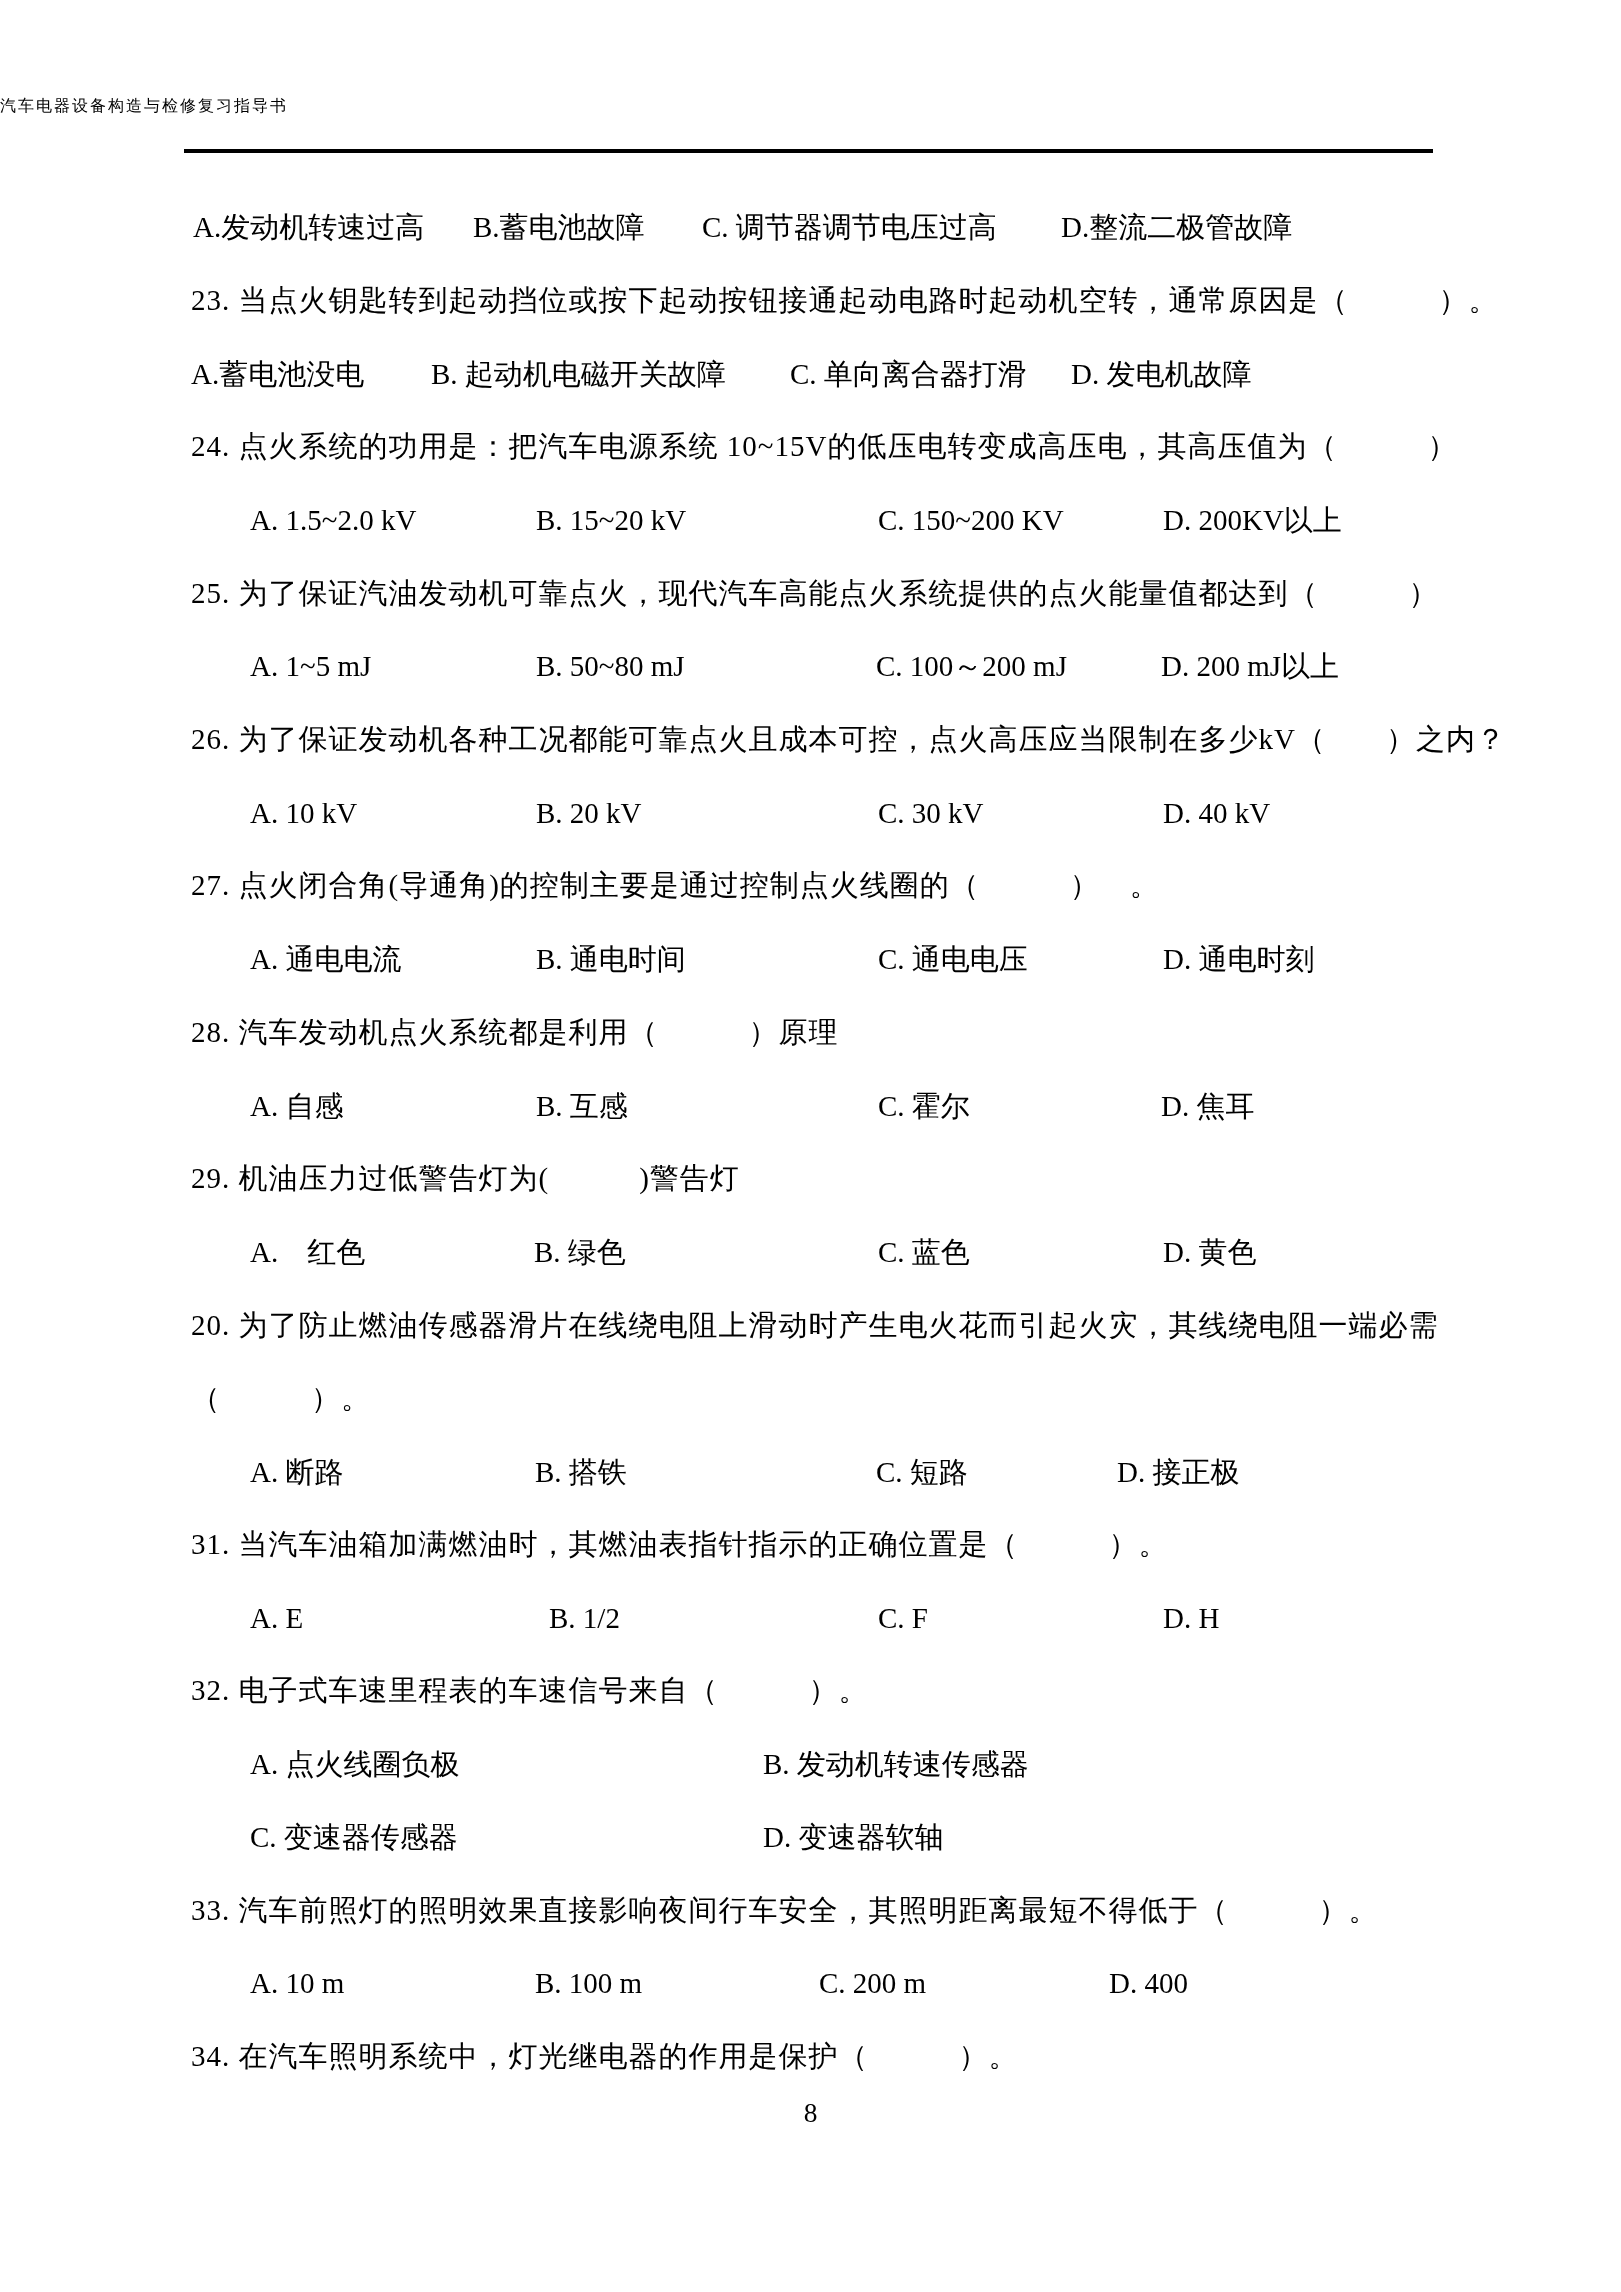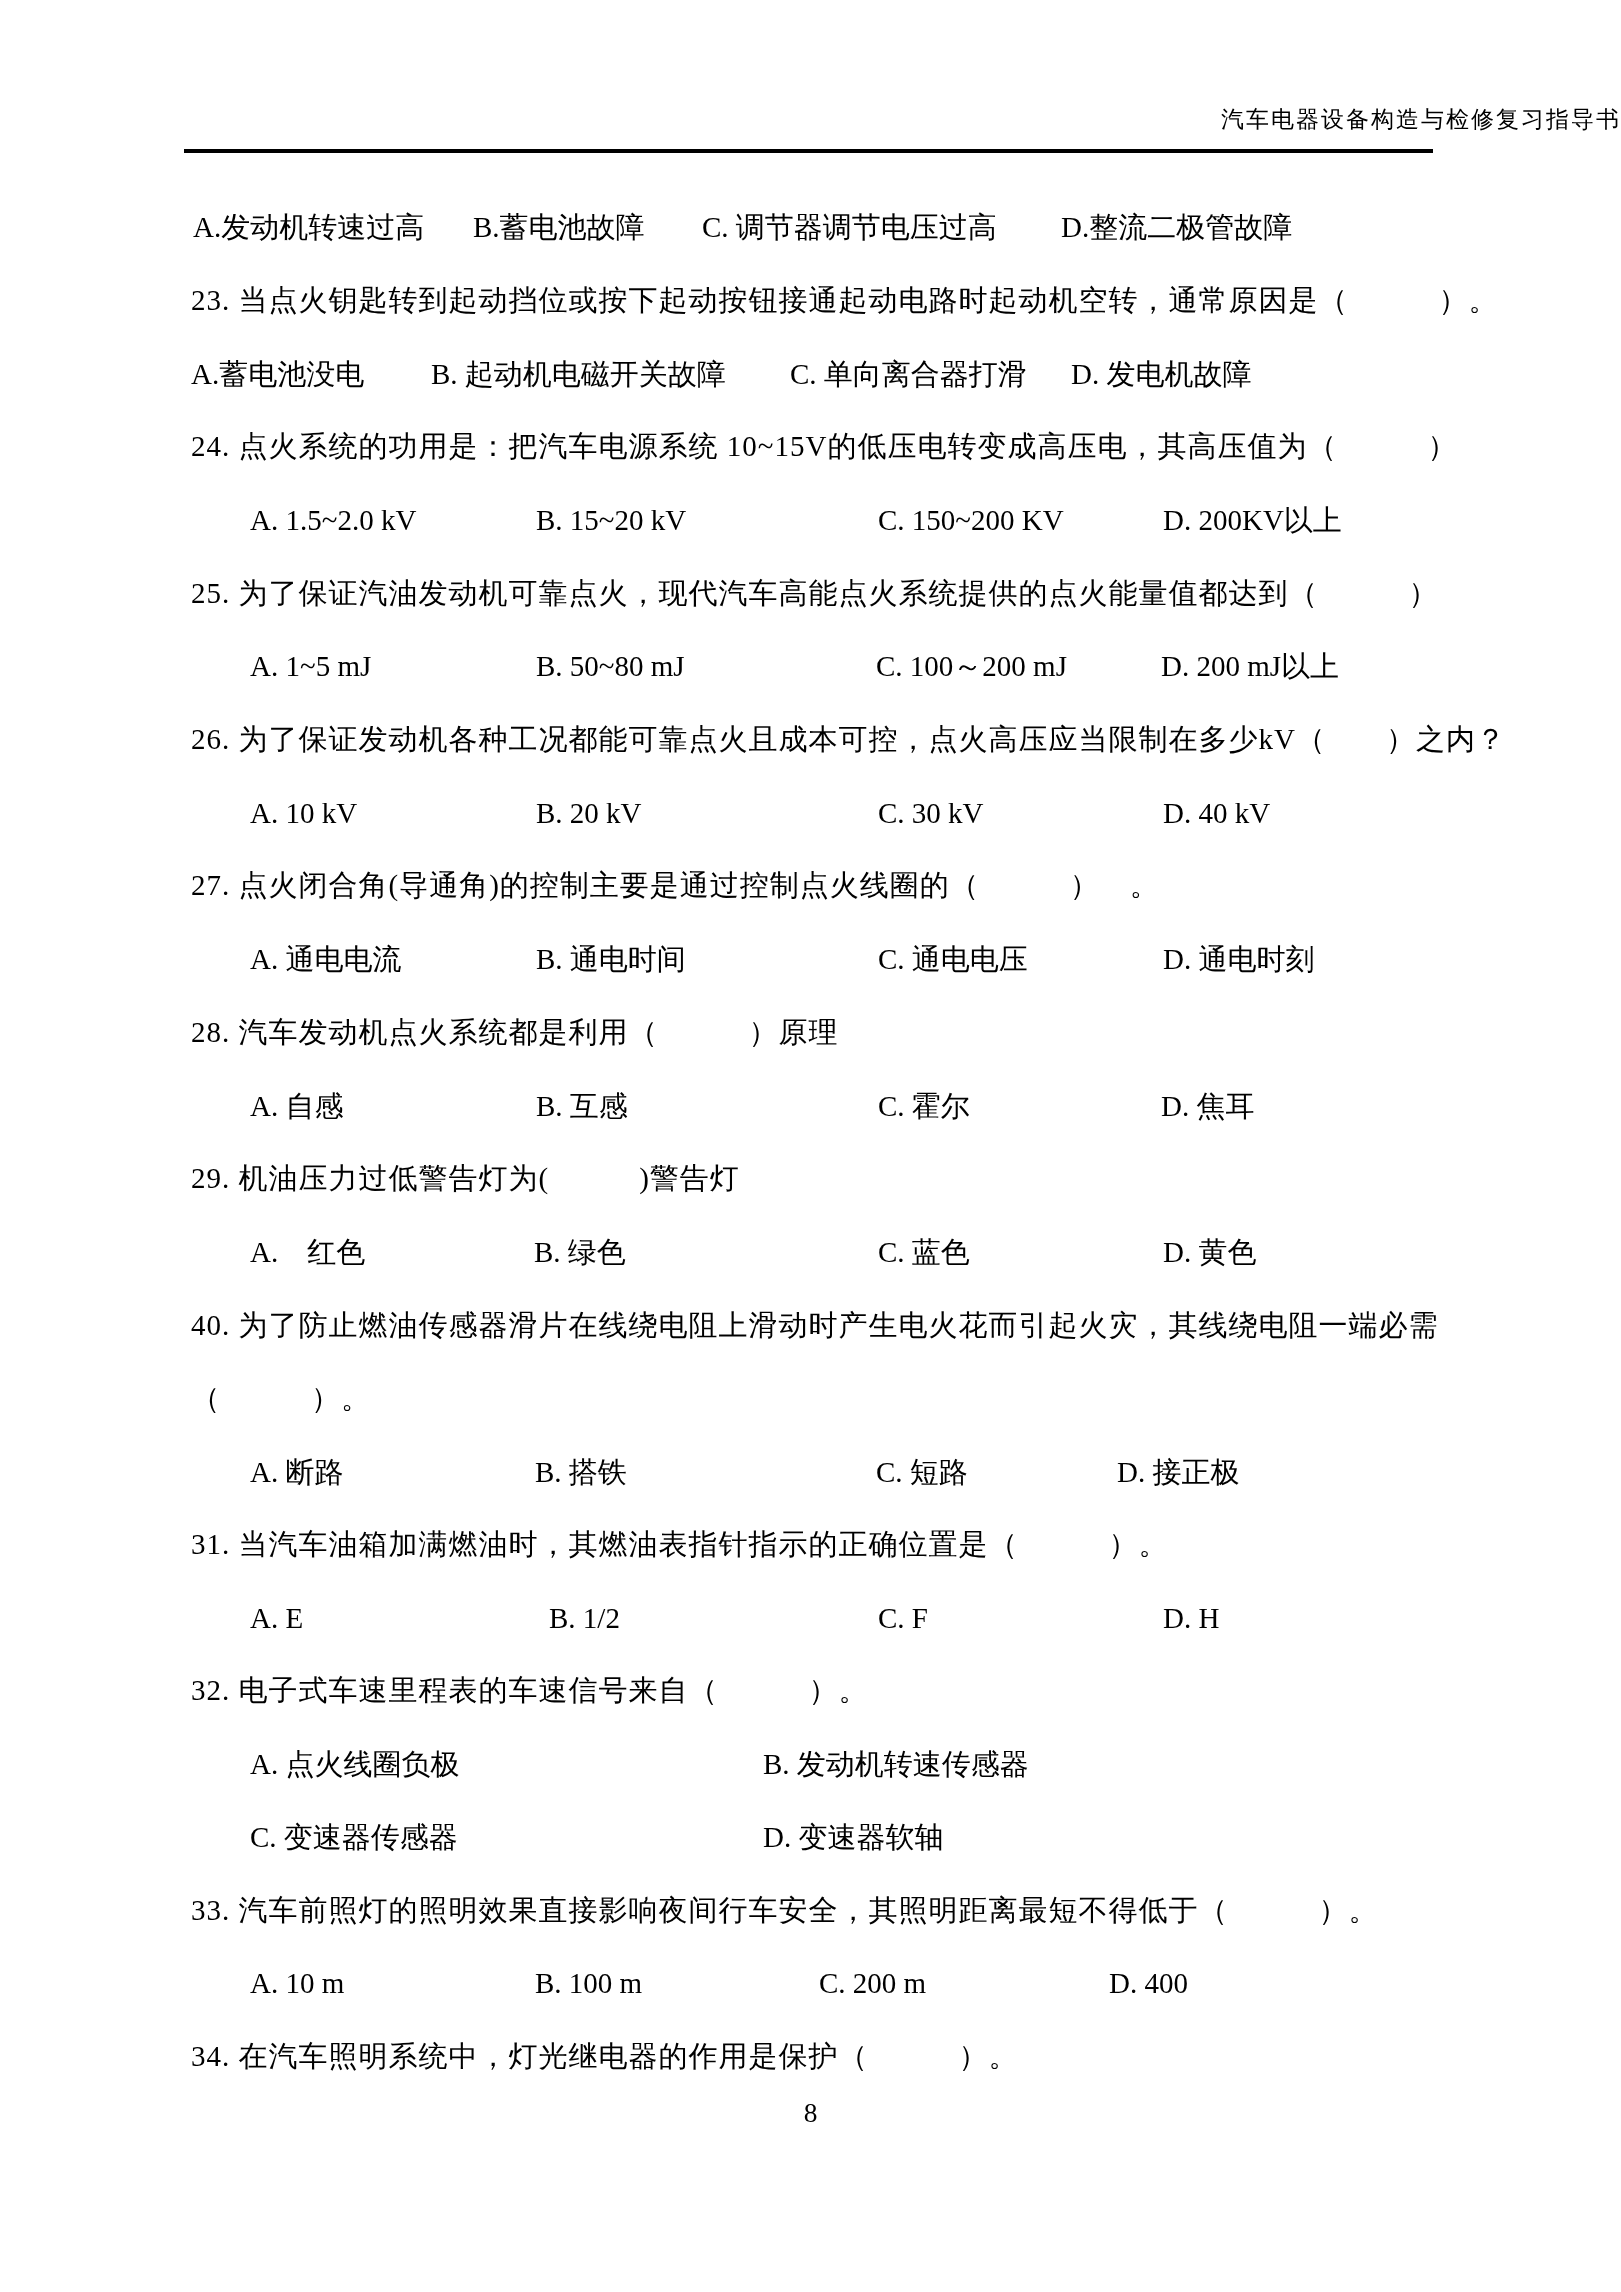--- a/index.html
+++ b/index.html
@@ -8,22 +8,22 @@
     width:1621px;height:2293px;
     background:#ffffff;
     font-family:"Liberation Serif","DejaVu Serif",serif;
     color:#000;
     overflow:hidden;
   }
   .line{position:absolute;left:0;width:100%;height:39px;font-family:Liberation Serif, serif;}
   .t{position:absolute;top:0;white-space:pre;font-size:29px;line-height:37px;color:#000;}
   .q{letter-spacing:1px;}
   #header-title{
-    position:absolute;top:104px;left:0;right:0;
-    text-align:right;font-size:23px;letter-spacing:2px;
+    position:absolute;top:96px;left:0;right:0;
+    text-align:left;font-size:16px;letter-spacing:2px;
   }
   #header-rule{
     position:absolute;top:149px;left:184px;width:1249px;height:3.9px;
     background:#000;
   }
   #page-number{
     position:absolute;top:2098px;left:0;right:0;
     text-align:center;font-size:27.4px;
   }
 </style>
@@ -106,21 +106,21 @@
     <span class="t q" style="left:191px">29. 机油压力过低警告灯为(　　　)警告灯</span>
   </div>
   <div class="line" style="top:1234px">
     <span class="t" style="left:250px">A.　红色</span>
     <span class="t" style="left:534px">B. 绿色</span>
     <span class="t" style="left:878px">C. 蓝色</span>
     <span class="t" style="left:1163px">D. 黄色</span>
   </div>
 
   <div class="line" style="top:1307px">
-    <span class="t q" style="left:191px">40. 为了防止燃油传感器滑片在线绕电阻上滑动时产生电火花而引起火灾，其线绕电阻一端必需</span>
+    <span class="t q" style="left:191px">20. 为了防止燃油传感器滑片在线绕电阻上滑动时产生电火花而引起火灾，其线绕电阻一端必需</span>
   </div>
   <div class="line" style="top:1380px">
     <span class="t q" style="left:191px">（　　　）。</span>
   </div>
   <div class="line" style="top:1454px">
     <span class="t" style="left:250px">A. 断路</span>
     <span class="t" style="left:535px">B. 搭铁</span>
     <span class="t" style="left:876px">C. 短路</span>
     <span class="t" style="left:1117px">D. 接正极</span>
   </div>

